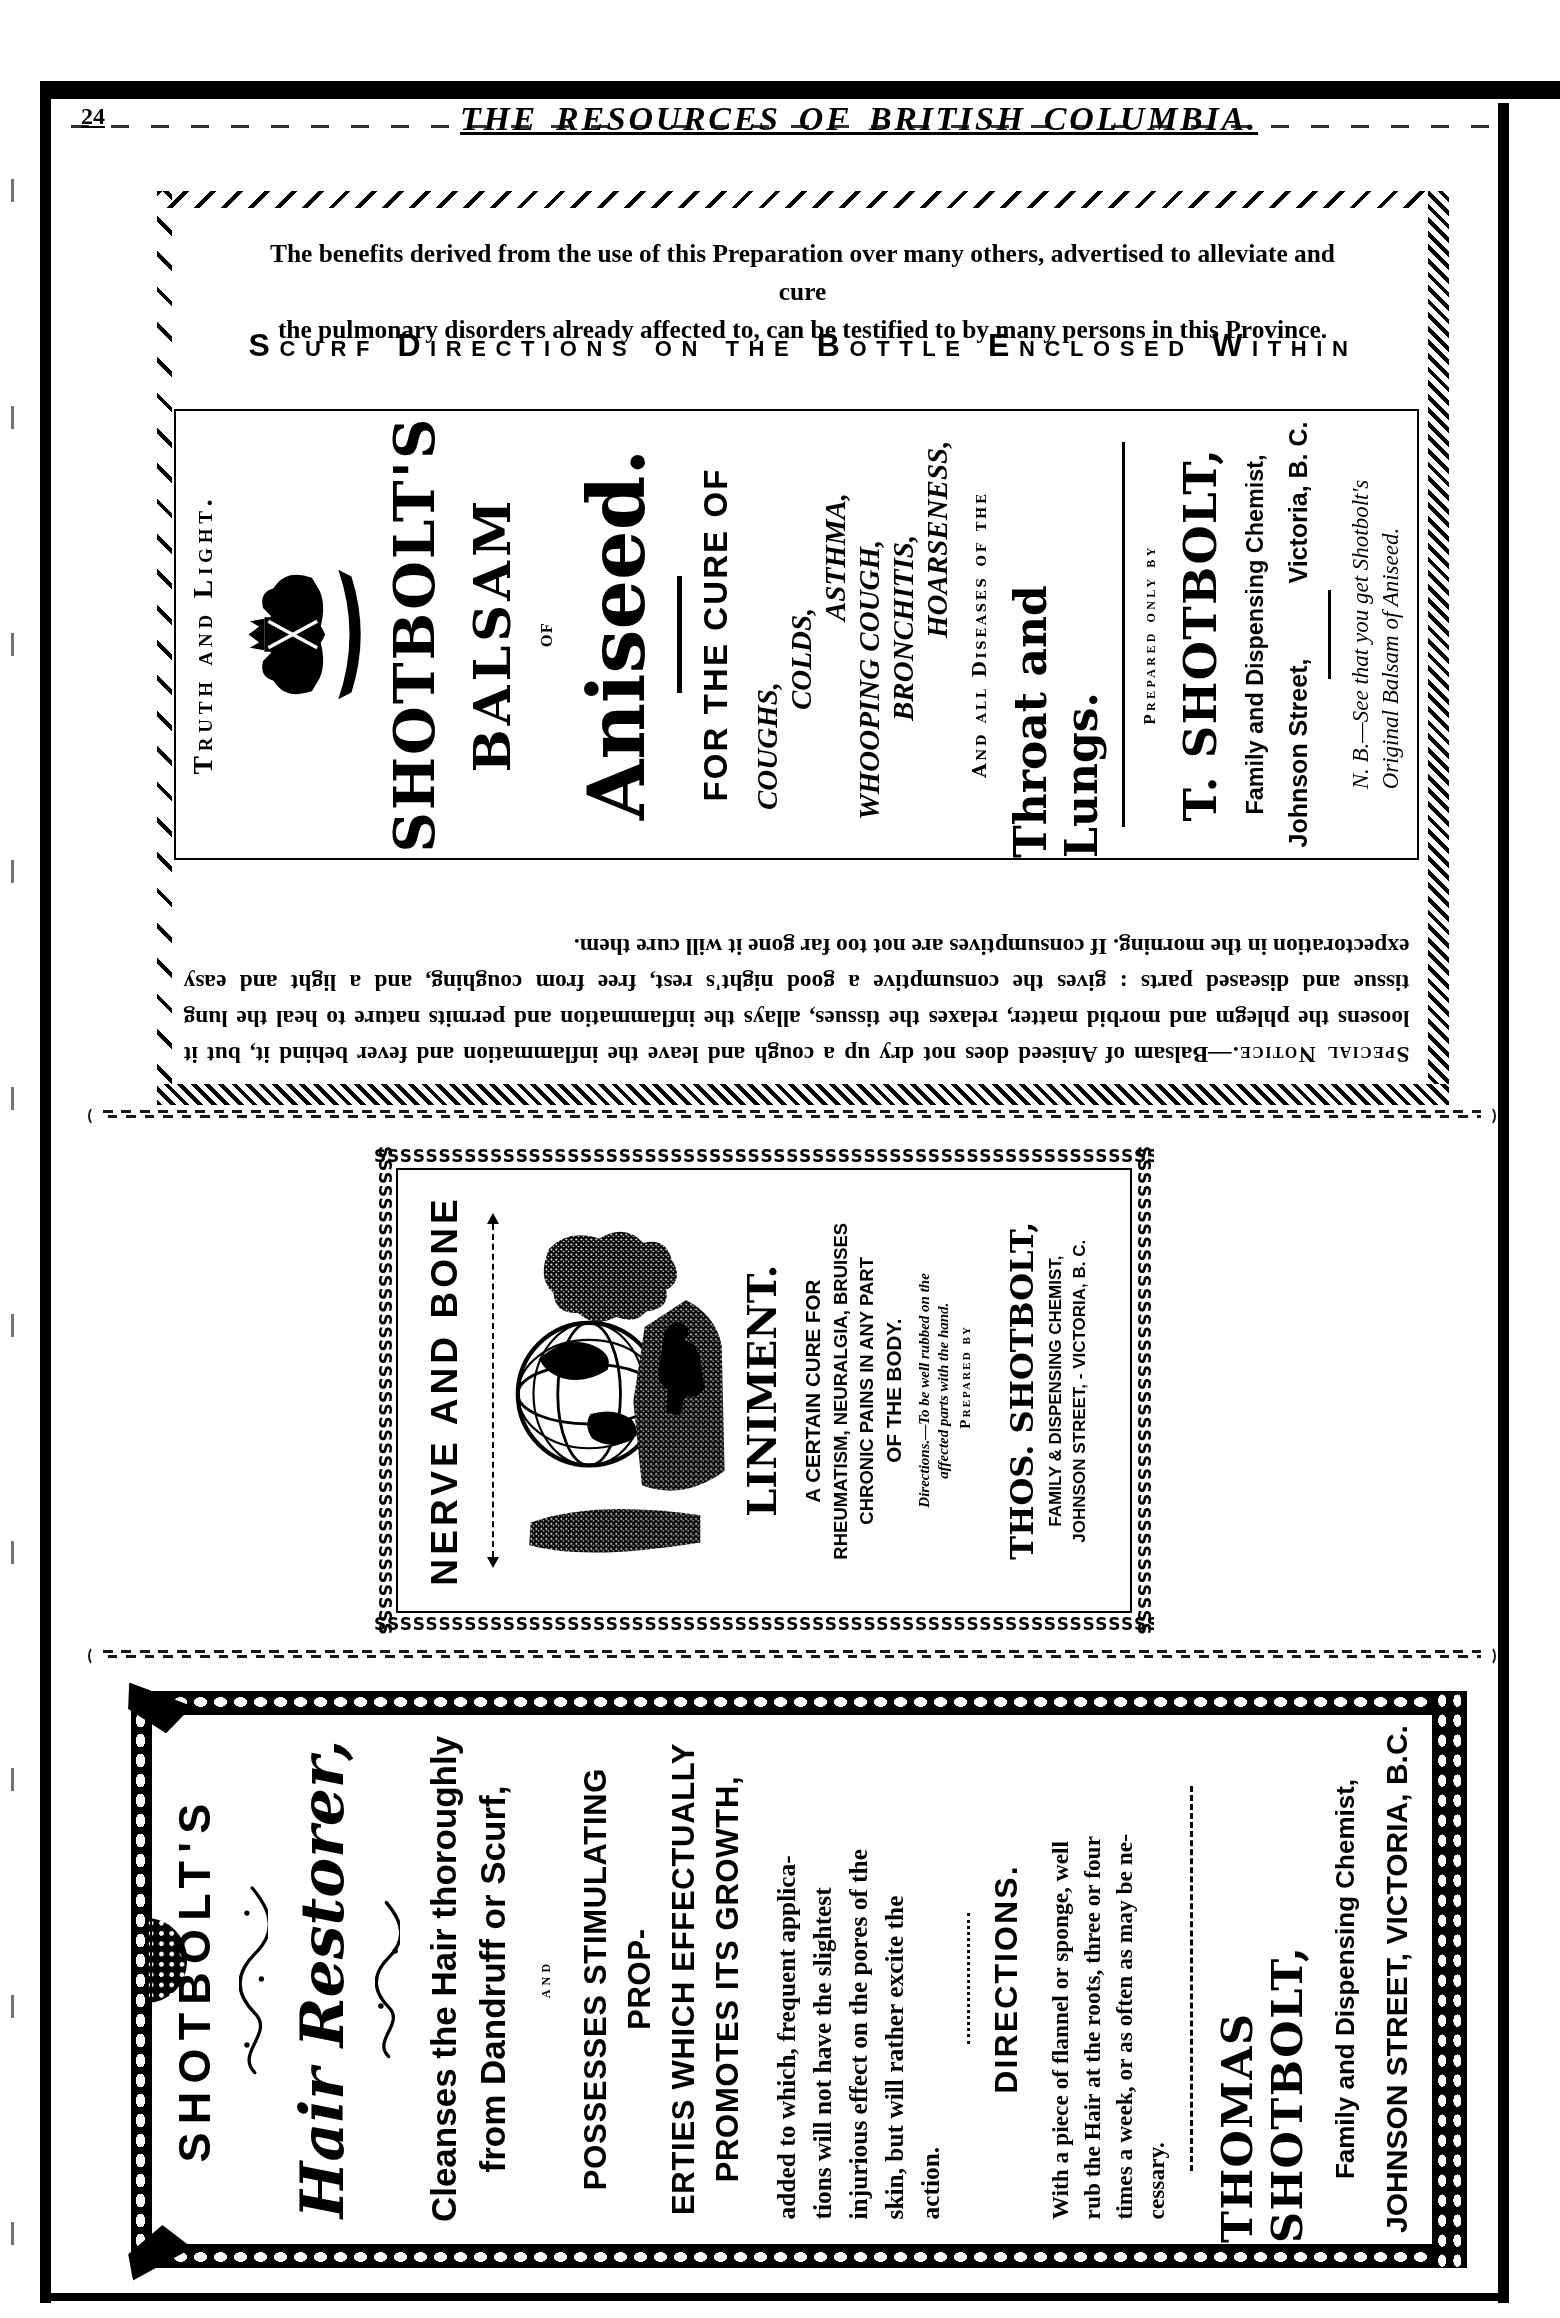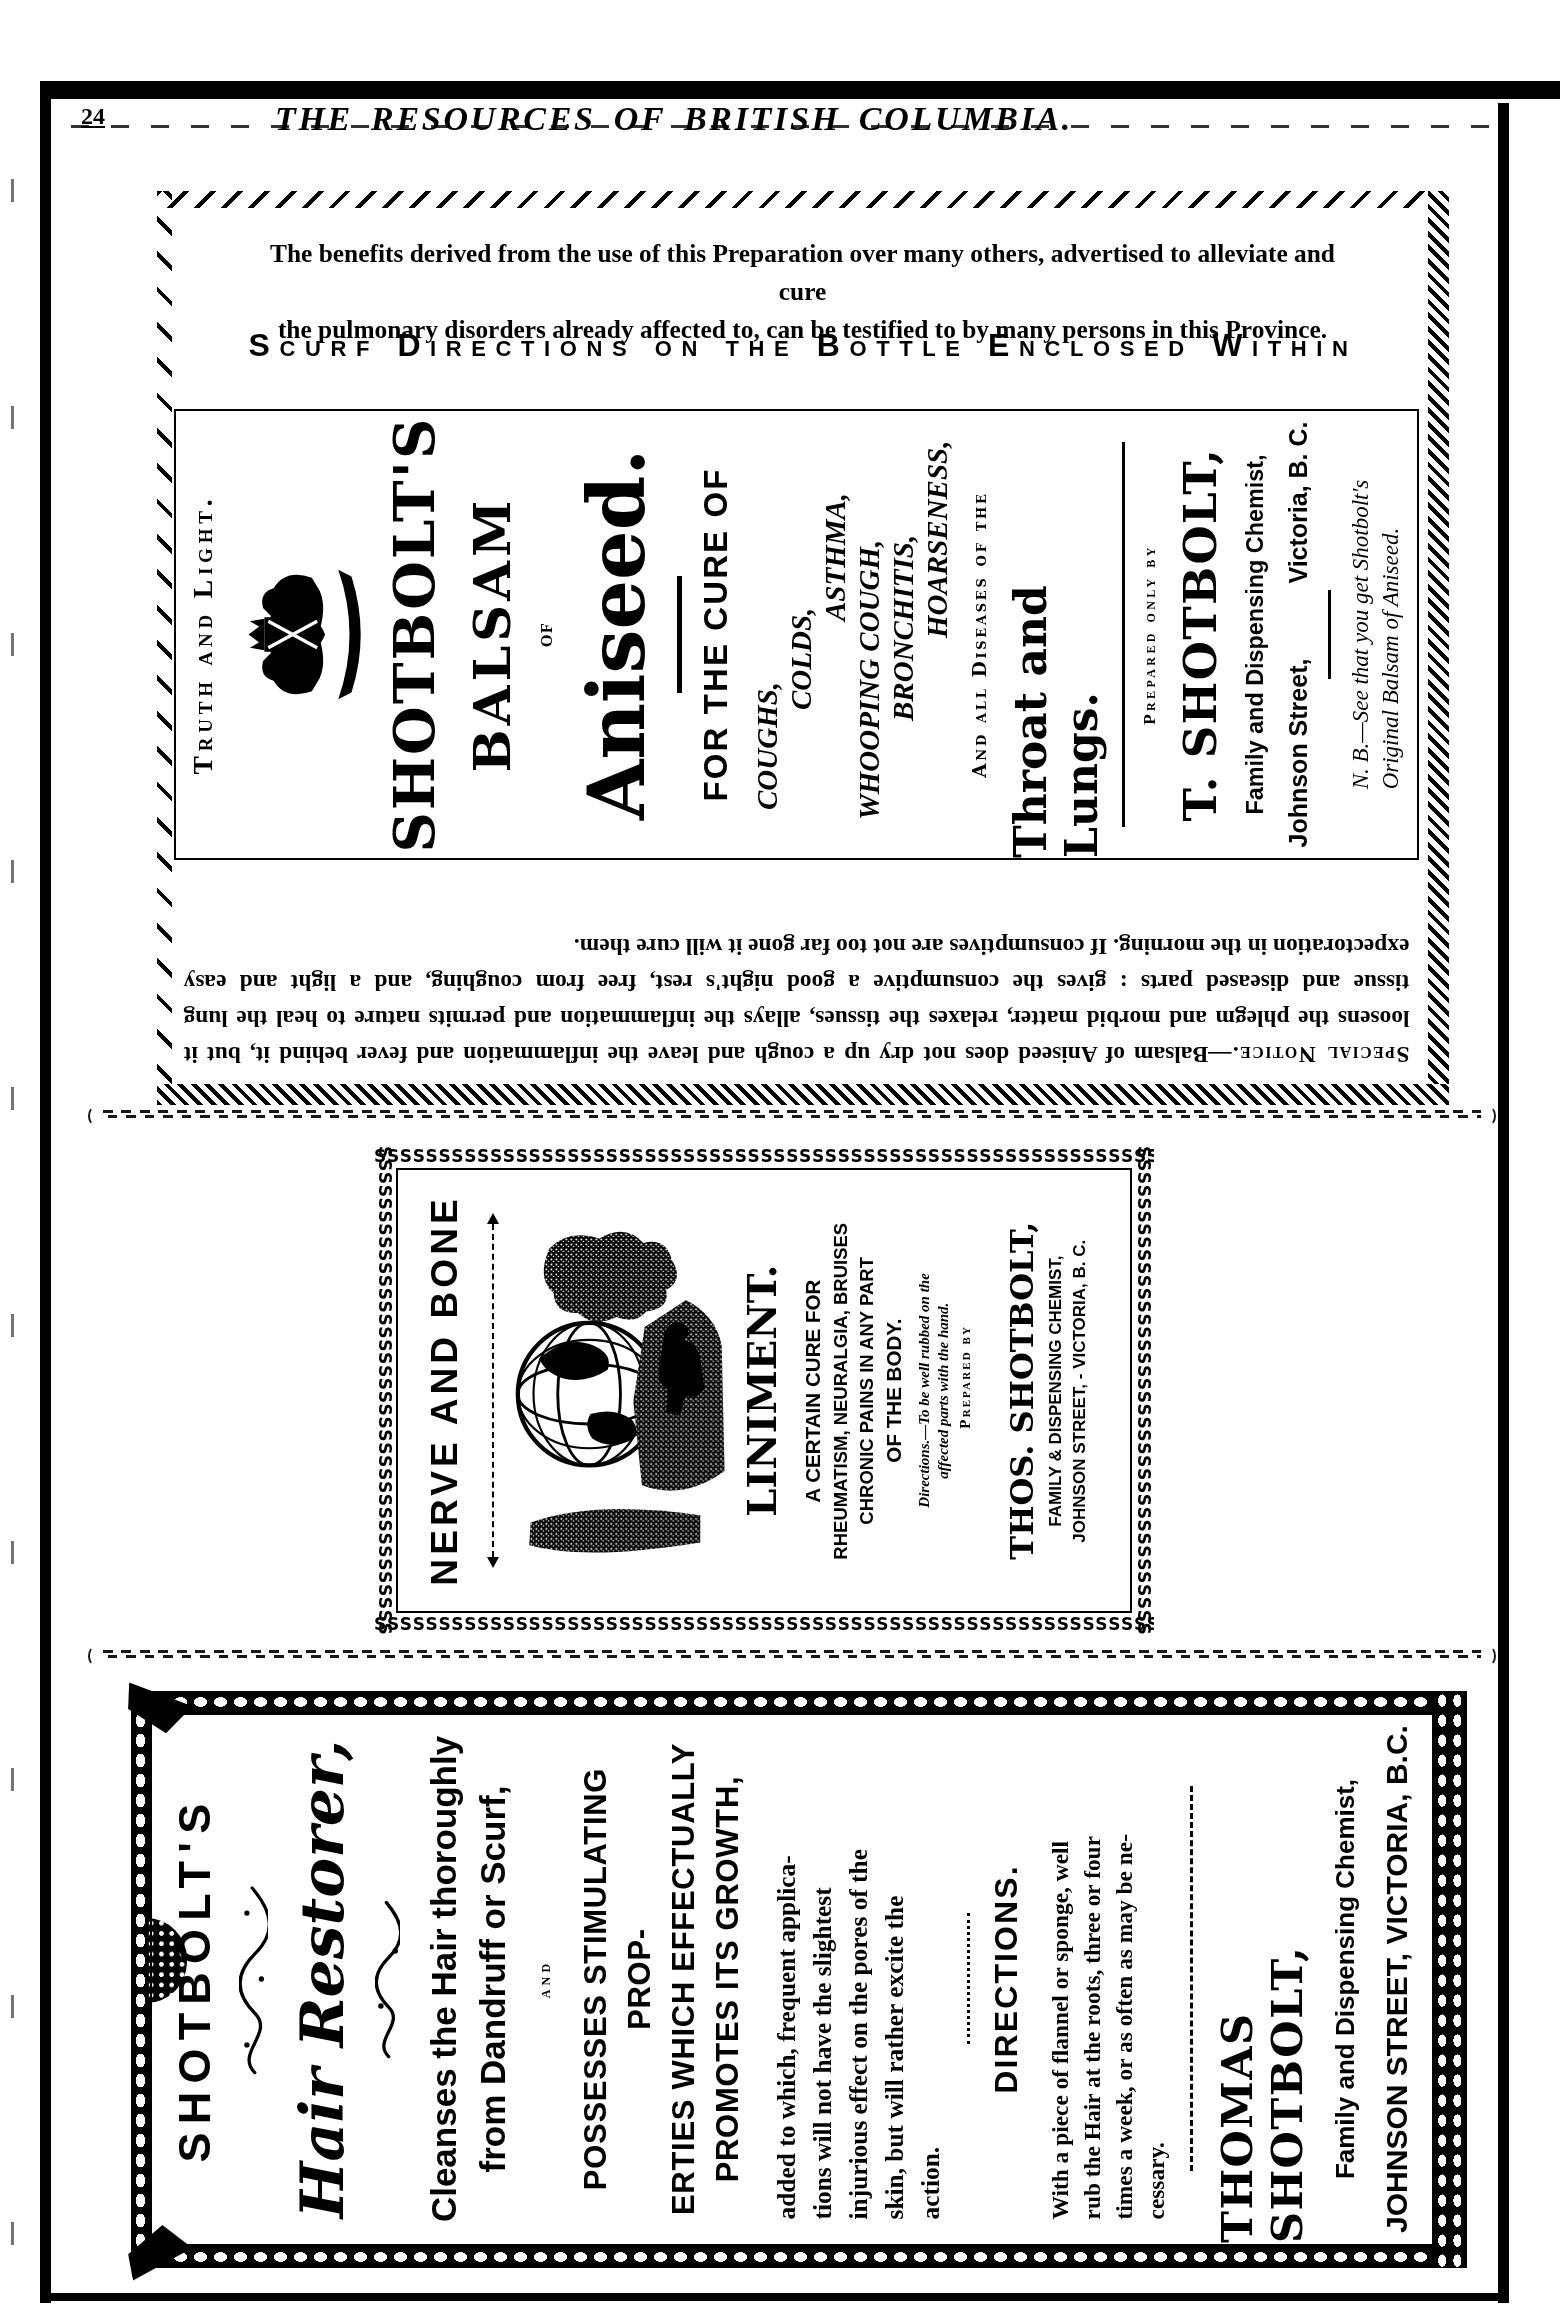--- a/index.html
+++ b/index.html
@@ -16,22 +16,22 @@
   #frame-top    { left:40px;  top:81px;  width:1521px; height:18px; background:#000; }
   #frame-top-dash { left:71px; top:125px; width:1426px; height:3.4px;
      background:repeating-linear-gradient(90deg,#000 0 18px,transparent 18px 40px); opacity:.8; }
   #frame-left   { left:40px;  top:81px;  width:11px;  height:2222px; background:#000; }
   #frame-right  { left:1498px; top:103px; width:11px;  height:2200px; background:#000; }
   #frame-bottom { left:40px;  top:2293px; width:1469px; height:8.2px; background:#000; }
   #edge-dashes  { left:11px; top:179px; width:3.4px; height:2075px;
      background:repeating-linear-gradient(180deg,#000 0 23.4px,transparent 23.4px 227px); opacity:.55; }
 
   #page-number { left:81px; top:103px; font-size:24px; font-weight:bold;text-decoration:underline; }
-  #page-title  { left:275px; top:100px; width:1168px; text-align:left;
-     font-style:italic; font-weight:bold; font-size:34px; letter-spacing:2.7px; word-spacing:6.9px; }
+  #page-title  { left:275px; top:100px; width:1168px; text-align:center;
+     font-style:italic; font-weight:bold; font-size:34px; letter-spacing:2.7px; word-spacing:6.9px;text-decoration:underline; }
 
   
   #balsam-ad { left:157px; top:191px; width:1292px; height:914px; background:#fff; }
   .b-top    { left:0; right:0; top:0; height:16.5px;
       background:repeating-linear-gradient(135deg,#000 0 4.1px,transparent 4.1px 19px); }
   .b-left   { left:0; top:0; bottom:0; width:15px;
       background:repeating-linear-gradient(45deg,#000 0 4.1px,transparent 4.1px 25px); }
   .b-right  { right:0; top:0; bottom:0; width:20.6px;
       background:repeating-linear-gradient(45deg,#000 0 4.1px,#fff 4.1px 9.6px); }
   .b-bottom { left:0; right:0; bottom:0; height:20.6px;

